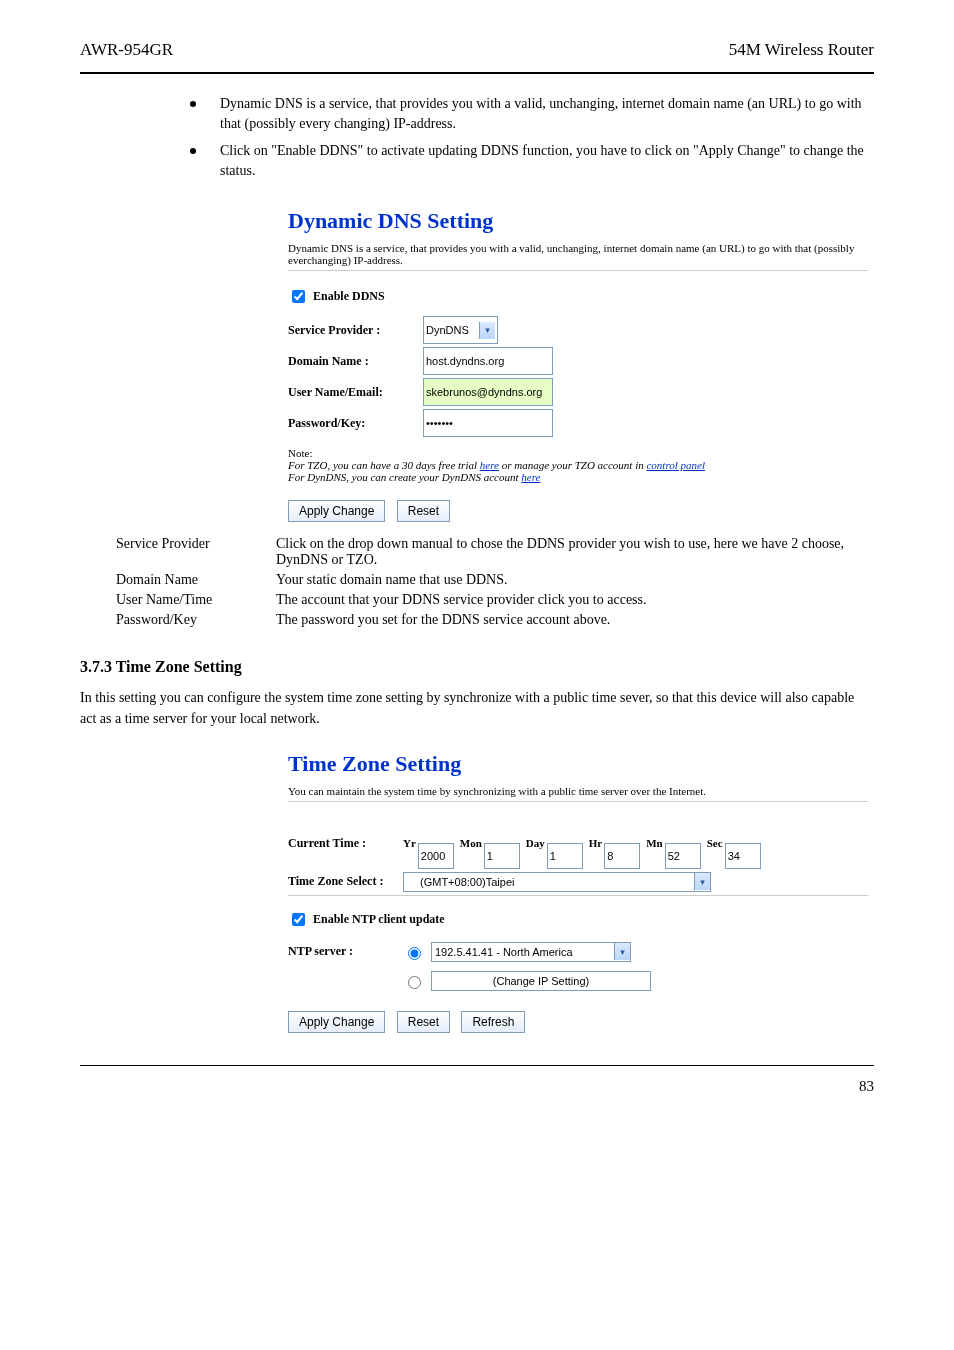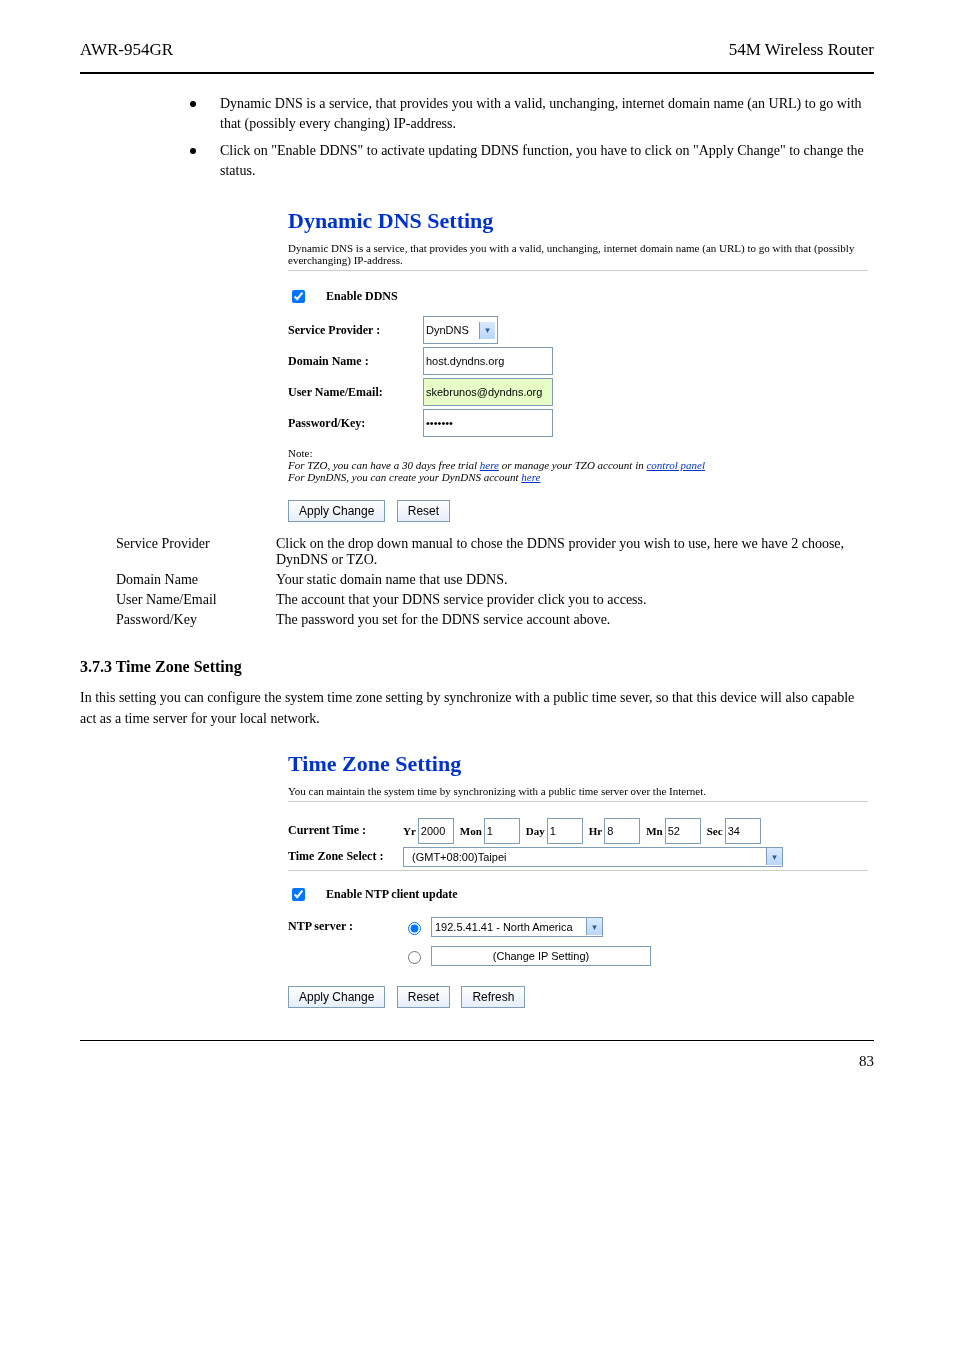--- a/index.html
+++ b/index.html
@@ -36,21 +36,21 @@
     font-family: "Times New Roman", serif;
   }
   .ss-desc {
     font-size: 11px;
     border-bottom: 1px solid #ccc;
     padding-bottom: 4px;
     margin-bottom: 16px;
     max-width: 580px;
     font-family: "Times New Roman", serif;
   }
-  .ss-check-row { display:flex; align-items:center; margin-bottom: 10px; font-family: "Times New Roman", serif; gap: 13px; }
+  .ss-check-row { display:flex; align-items:center; margin-bottom: 10px; font-family: "Times New Roman", serif; }
   .ss-check-row input { margin-right: 8px; }
   .ss-check-row b, .form-row .lbl { font-weight: bold; font-size: 12px; font-family: "Times New Roman", serif; }
   .form-row { display:flex; align-items:center; margin: 3px 0; }
   .form-row .lbl { width: 135px; }
   .tbox, .sel {
     border: 1px solid #7f9db9;
     height: 28px;
     line-height: 17px;
     font-size: 11px;
     padding: 0 2px;
@@ -83,29 +83,29 @@
   .btnrow { margin-top: 17px; }
   .sec-title { font-size: 16px; font-weight: bold; margin: 30px 0 6px 0; }
   .sec-para { font-size: 14px; margin: 12px 0 10px 0; line-height: 1.45; }
   .subtable { margin-left: 36px; font-size: 14px; }
   .subtable .r { display:flex; margin: 4px 0; }
   .subtable .k { width: 160px; font-weight: normal; }
   .subtable .v { flex:1; }
   .timebox { display:inline-flex; align-items:center; }
   .timebox .tlbl { font-weight:bold; font-size: 11px; font-family:"Times New Roman",serif; margin: 0 2px 0 6px; }
   .timebox .tlbl:first-child { margin-left: 0; }
-  .timebox input { width: 36px; height:19px; border:1px solid #7f9db9; font-size:11px; padding:12px 2px; }
+  .timebox input { width: 36px; height:19px; border:1px solid #7f9db9; font-size:11px; padding:12px 2px;margin-top:25px; }
   .wide-sel {
-    width: 380px; height: 20px; border:1px solid #7f9db9;
+    width: 308px; height: 20px; border:1px solid #7f9db9;
     display:flex; align-items:center; justify-content:space-between;
-    font-size: 11px; background:#fff; padding-left:8px;
+    font-size: 11px; background:#fff; padding-left:16px;
     font-family: Arial, sans-serif;
   }
   .ntp-sel {
-    width: 172px; height: 20px; border:1px solid #7f9db9;
+    width: 200px; height: 20px; border:1px solid #7f9db9;
     display:flex; align-items:center; justify-content:space-between;
     font-size:11px; background:#fff; padding-left:3px;
     font-family: Arial, sans-serif;
   }
   .manual-ip {
     width: 220px; height: 20px; border:1px solid #7f9db9;
     display:flex; align-items:center; justify-content:center;
     font-size:11px; background:#fff;
     font-family: Arial, sans-serif;
   }
@@ -184,21 +184,21 @@
   <div class="subtable">
     <div class="r">
       <div class="k">Service Provider</div>
       <div class="v">Click on the drop down manual to chose the DDNS provider you wish to use, here we have 2 choose, DynDNS or TZO.</div>
     </div>
     <div class="r">
       <div class="k">Domain Name</div>
       <div class="v">Your static domain name that use DDNS.</div>
     </div>
     <div class="r">
-      <div class="k">User Name/Email</div>
+      <div class="k">User Name/Time</div>
       <div class="v">The account that your DDNS service provider click you to access.</div>
     </div>
     <div class="r">
       <div class="k">Password/Key</div>
       <div class="v">The password you set for the DDNS service account above.</div>
     </div>
   </div>
 
   <div class="sec-title">3.7.3 Time Zone Setting</div>
   <div class="sec-para">In this setting you can configure the system time zone setting by synchronize with a public time sever, so that this device will also capable act as a time server for your local network.</div>

